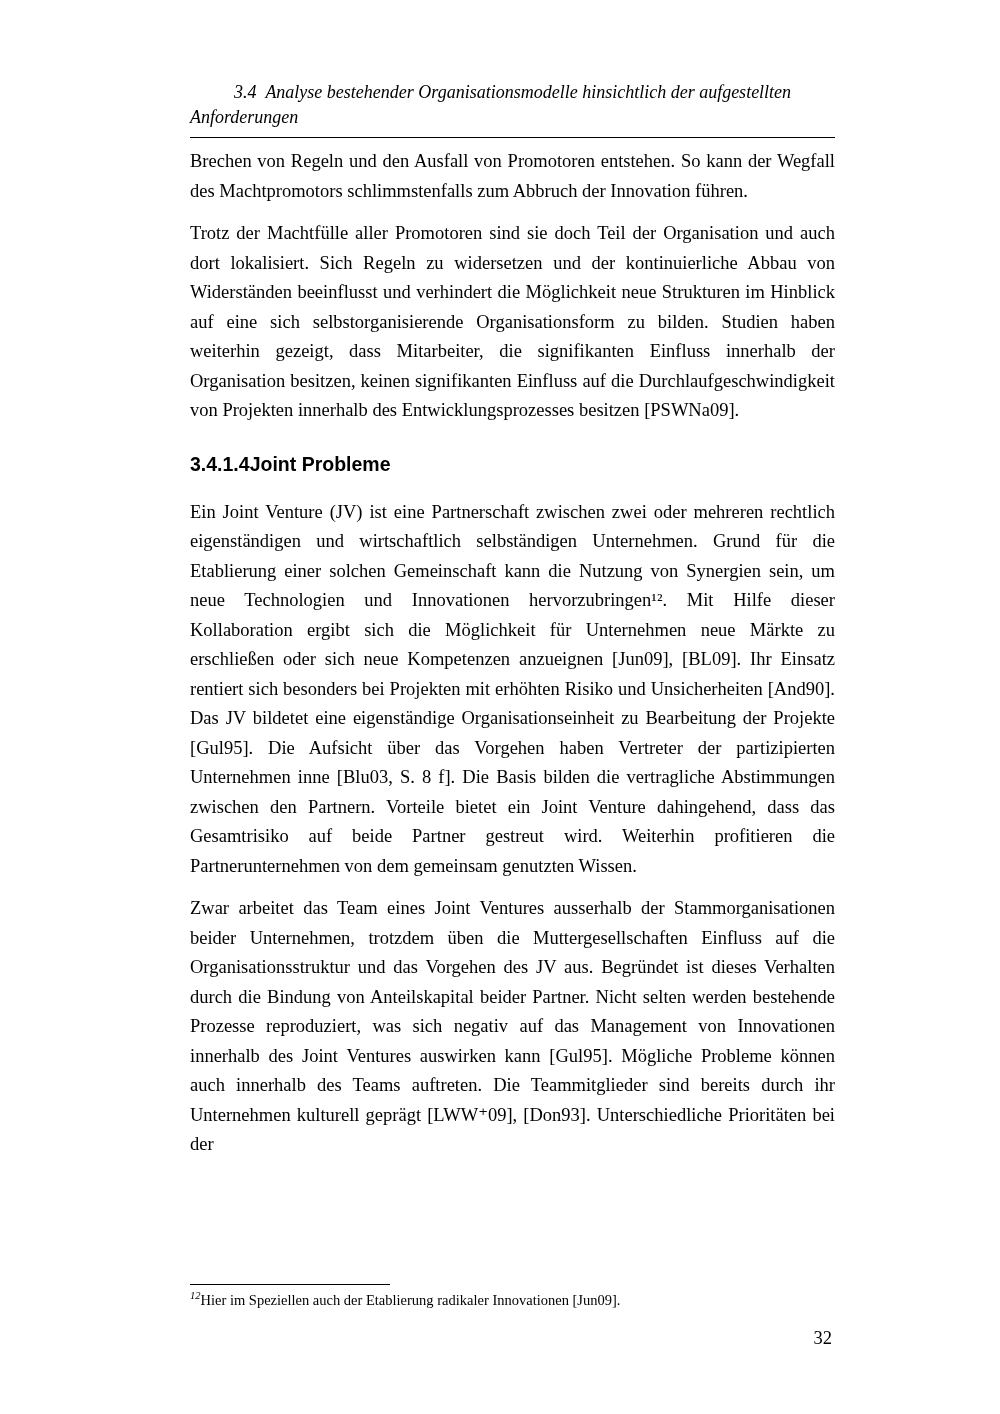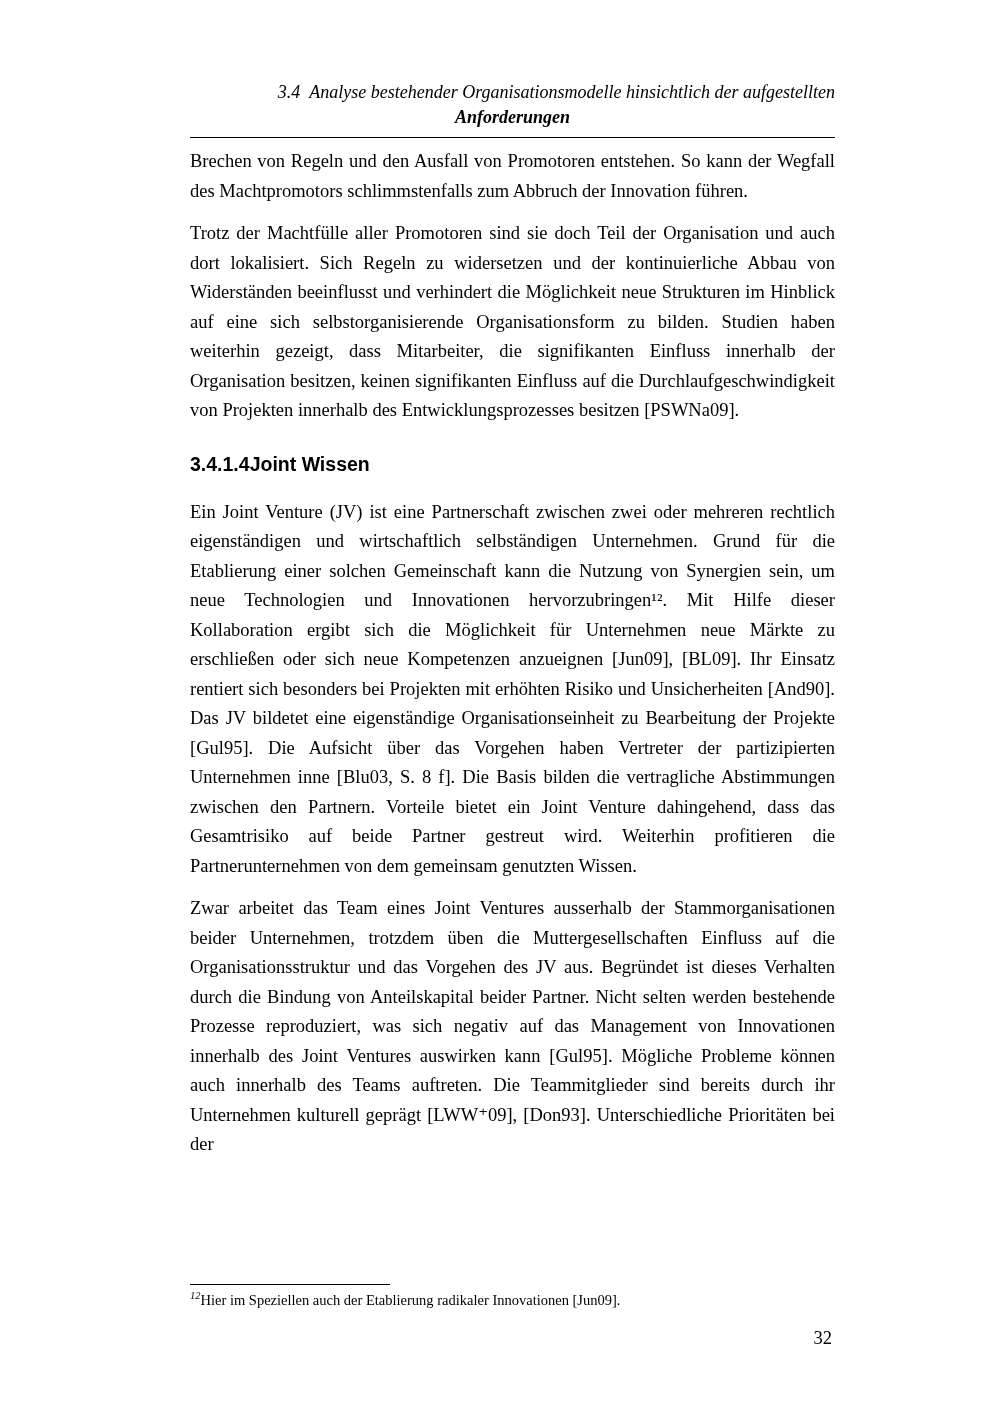--- a/index.html
+++ b/index.html
@@ -17,22 +17,22 @@
     top: 0; left: 0;
     width: 1000px; height: 1414px;
     padding: 80px 165px 0 190px;
   }
   
   .running-header {
     font-style: italic;
     font-size: 18px;
     line-height: 25px;
   }
-  .rh-line1 { text-align: right; }
-  .rh-line2 { text-align: center; font-weight: bold; }
+  .rh-line1 { text-align: center; }
+  .rh-line2 { text-align: left; }
   .header-rule {
     border: none;
     border-top: 1.5px solid #000;
     margin-top: 7px;
   }
   
   .body-text p {
     font-size: 18.5px;
     line-height: 29.5px;
     text-align: justify;
@@ -91,21 +91,21 @@
     <div class="rh-line2">Anforderungen</div>
     <hr class="header-rule">
   </div>
 
   <div class="body-text">
     <p class="first-para">Brechen von Regeln und den Ausfall von Promotoren entstehen. So kann der Wegfall des Machtpromotors schlimmstenfalls zum Abbruch der Innovation führen.</p>
 
     <p>Trotz der Machtfülle aller Promotoren sind sie doch Teil der Organisation und auch dort lokalisiert. Sich Regeln zu widersetzen und der kontinuierliche Abbau von Widerständen beeinflusst und verhindert die Möglichkeit neue Strukturen im Hinblick auf eine sich selbstorganisierende Organisationsform zu bilden. Studien haben weiterhin gezeigt, dass Mitarbeiter, die signifikanten Einfluss innerhalb der Organisation besitzen, keinen signifikanten Einfluss auf die Durchlaufgeschwindigkeit von Projekten innerhalb des Entwicklungsprozesses besitzen [PSWNa09].</p>
 
     <h3 class="subsection-heading">
-      <span class="sec-num">3.4.1.4</span><span>Joint Wissen</span>
+      <span class="sec-num">3.4.1.4</span><span>Joint Probleme</span>
     </h3>
 
     <p>Ein Joint Venture (JV) ist eine Partnerschaft zwischen zwei oder mehreren rechtlich eigenständigen und wirtschaftlich selbständigen Unternehmen. Grund für die Etablierung einer solchen Gemeinschaft kann die Nutzung von Synergien sein, um neue Technologien und Innovationen hervorzubringen¹². Mit Hilfe dieser Kollaboration ergibt sich die Möglichkeit für Unternehmen neue Märkte zu erschließen oder sich neue Kompetenzen anzueignen [Jun09], [BL09]. Ihr Einsatz rentiert sich besonders bei Projekten mit erhöhten Risiko und Unsicherheiten [And90]. Das JV bildetet eine eigenständige Organisationseinheit zu Bearbeitung der Projekte [Gul95]. Die Aufsicht über das Vorgehen haben Vertreter der partizipierten Unternehmen inne [Blu03, S. 8 f]. Die Basis bilden die vertragliche Abstimmungen zwischen den Partnern. Vorteile bietet ein Joint Venture dahingehend, dass das Gesamtrisiko auf beide Partner gestreut wird. Weiterhin profitieren die Partnerunternehmen von dem gemeinsam genutzten Wissen.</p>
 
     <p>Zwar arbeitet das Team eines Joint Ventures ausserhalb der Stammorganisationen beider Unternehmen, trotzdem üben die Muttergesellschaften Einfluss auf die Organisationsstruktur und das Vorgehen des JV aus. Begründet ist dieses Verhalten durch die Bindung von Anteilskapital beider Partner. Nicht selten werden bestehende Prozesse reproduziert, was sich negativ auf das Management von Innovationen innerhalb des Joint Ventures auswirken kann [Gul95]. Mögliche Probleme können auch innerhalb des Teams auftreten. Die Teammitglieder sind bereits durch ihr Unternehmen kulturell geprägt [LWW⁺09], [Don93]. Unterschiedliche Prioritäten bei der</p>
   </div>
 
   <div class="footnote-area">
     <hr class="footnote-rule">
     <div class="footnote-text"><sup>12</sup><span>Hier im Speziellen auch der Etablierung radikaler Innovationen [Jun09].</span></div>

